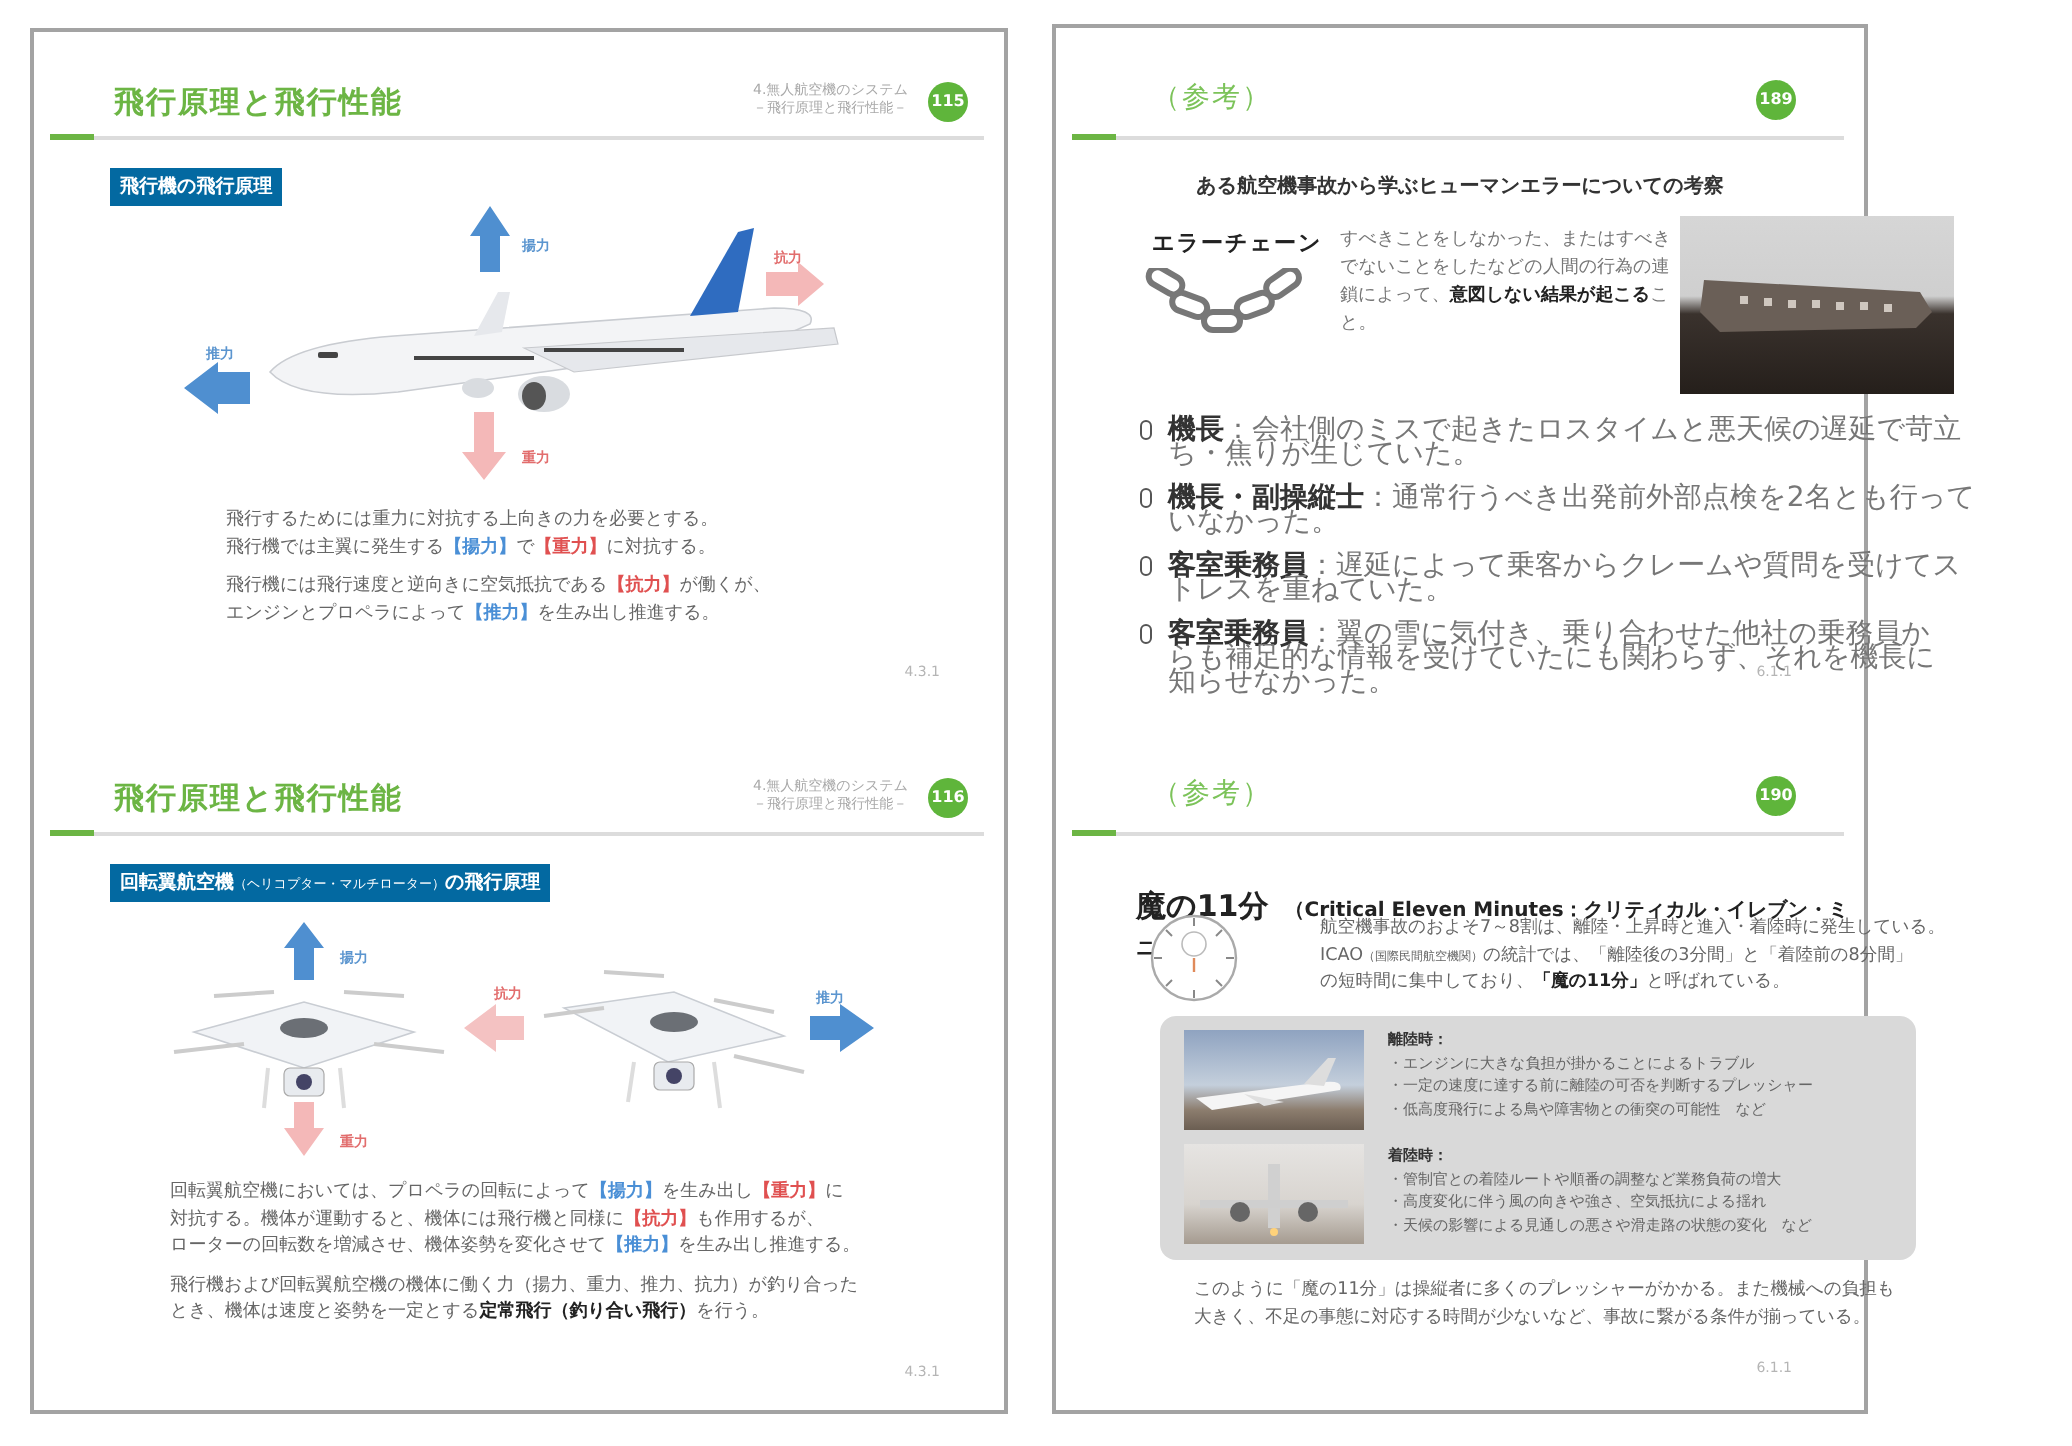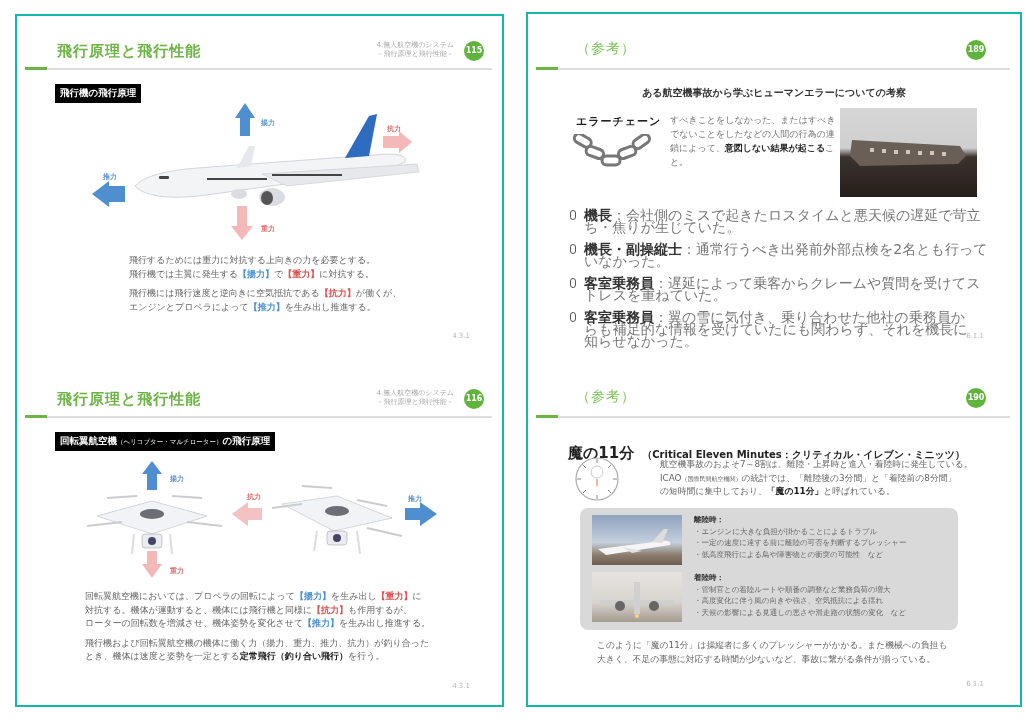--- a/index.html
+++ b/index.html
@@ -1,30 +1,30 @@
 <!DOCTYPE html>
 <html><head>
 <meta charset="utf-8">
 <style>
   * { box-sizing: border-box; margin: 0; padding: 0; }
   html, body { width: 1036px; height: 723px; background: #ffffff; overflow: hidden; }
   body { position: relative; font-family: "DejaVu Sans", "Liberation Sans", sans-serif; color: #555; }
 
-  .page-frame { position: absolute; border: 2px solid #14b8a6; background: #fff; }
+  .page-frame { position: absolute; border: 2px solid #a3a3a3; background: #fff; }
   #frame-left { left: 15px; top: 14px; width: 489px; height: 693px; }
-  #frame-right { left: 526px; top: 12px; width: 496px; height: 695px; }
+  #frame-right { left: 526px; top: 12px; width: 408px; height: 695px; }
 
   .slide { position: absolute; left: 0; width: 100%; }
 
   .slide-title { position: absolute; left: 40px; font-size: 15px; font-weight: bold; color: #6cb544; letter-spacing: 1px; }
   .slide-sub { position: absolute; right: 48px; font-size: 7px; color: #a9a9a9; line-height: 9px; text-align: left; }
   .page-badge { position: absolute; width: 20px; height: 20px; border-radius: 50%; background: #5fb53b; color: #fff; font-size: 8px; font-weight: bold; text-align: center; line-height: 20px; }
   .rule { position: absolute; left: 8px; right: 10px; height: 2px; background: #dcdcdc; }
   .rule-accent { position: absolute; left: 8px; width: 22px; height: 3px; background: #6cb544; }
-  .section-tag { position: absolute; left: 38px; background: #000000; color: #fff; font-size: 9.5px; font-weight: bold; padding: 3px 5px; }
+  .section-tag { position: absolute; left: 38px; background: #0369a1; color: #fff; font-size: 9.5px; font-weight: bold; padding: 3px 5px; }
   .section-tag small { font-size: 6.5px; font-weight: normal; }
   .body-text { position: absolute; font-size: 9px; line-height: 13.5px; color: #666; }
   .body-text p { margin-bottom: 6px; }
   .kw-blue { color: #4a8fd6; font-weight: bold; }
   .kw-red { color: #e05050; font-weight: bold; }
   .kw-bold { color: #222; font-weight: bold; }
   .foot-num { position: absolute; right: 32px; font-size: 7px; color: #b5b5b5; }
 
   .illus { position: absolute; }
   .arrow-label { position: absolute; font-size: 7px; font-weight: bold; }
@@ -96,21 +96,21 @@
           <rect x="120" y="80" width="60" height="2"></rect>
           <rect x="185" y="76" width="70" height="2"></rect>
         </g>
       </svg>
       <span class="arrow-label lbl-blue" style="left:174px;top:20px;">揚力</span>
       <span class="arrow-label lbl-red" style="left:300px;top:26px;">抗力</span>
       <span class="arrow-label lbl-blue" style="left:16px;top:74px;">推力</span>
       <span class="arrow-label lbl-red" style="left:174px;top:126px;">重力</span>
     </div>
 
-    <div class="body-text" style="left:112px;top:238px;width:340px;">
+    <div class="body-text" style="left:96px;top:238px;width:340px;">
       <p>
         <span>飛行するためには重力に対抗する上向きの力を必要とする。</span><br>
         <span>飛行機では主翼に発生する</span><span class="kw-blue">【揚力】</span><span>で</span><span class="kw-red">【重力】</span><span>に対抗する。</span>
       </p>
       <p>
         <span>飛行機には飛行速度と逆向きに空気抵抗である</span><span class="kw-red">【抗力】</span><span>が働くが、</span><br>
         <span>エンジンとプロペラによって</span><span class="kw-blue">【推力】</span><span>を生み出し推進する。</span>
       </p>
     </div>
     <div class="foot-num" style="top:316px;">4.3.1</div>

